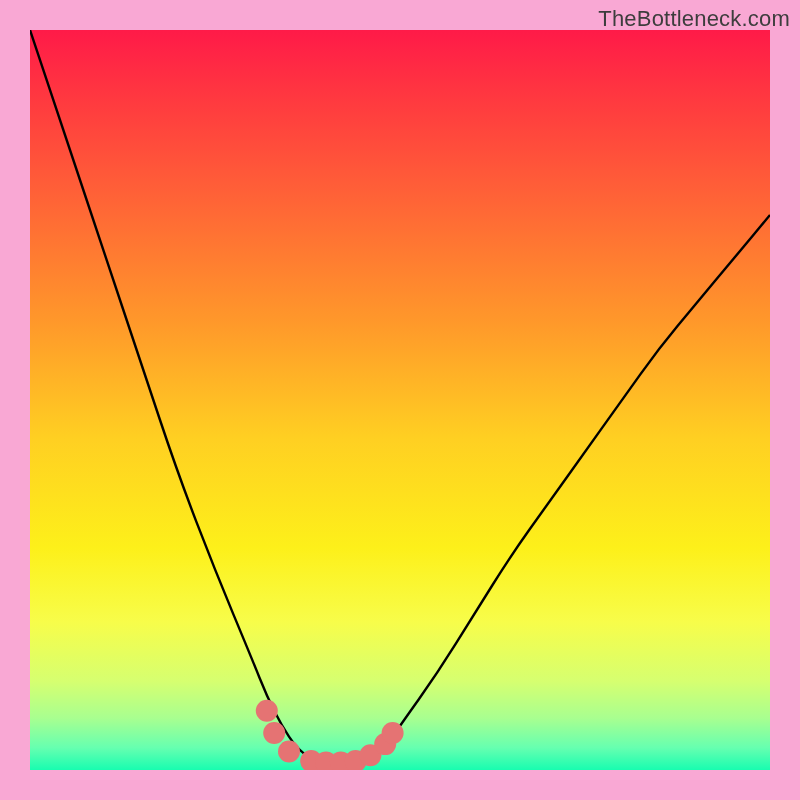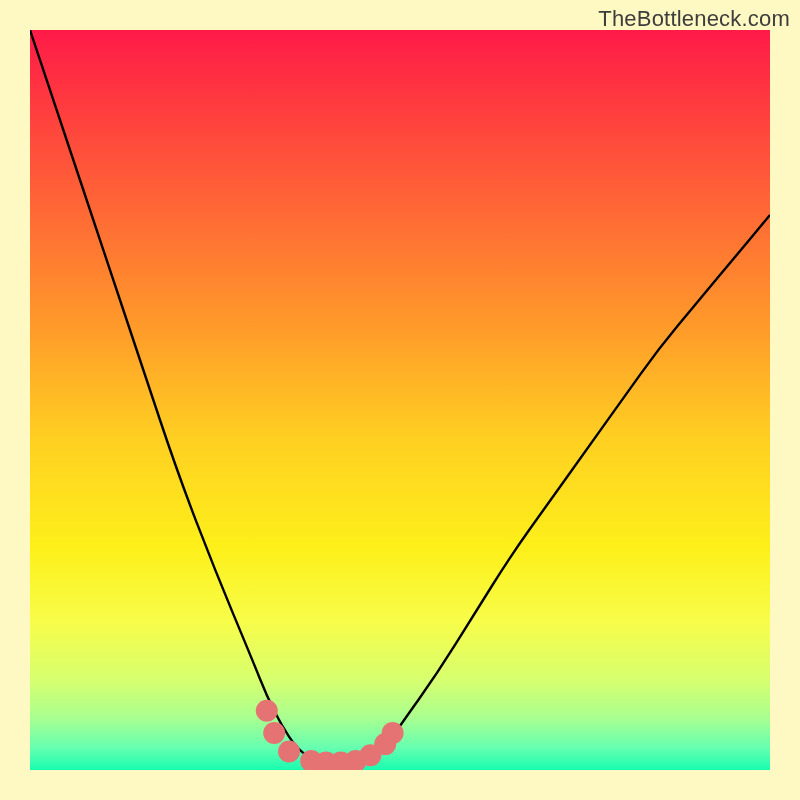--- a/index.html
+++ b/index.html
@@ -9,21 +9,21 @@
     height: 800px;
     background: #000000;
     overflow: hidden;
   }
   .frame {
     position: absolute;
     left: 0;
     top: 0;
     width: 800px;
     height: 800px;
-    background: #fef9c3;
+    background: #f9a8d4;
   }
   .plot {
     position: absolute;
     left: 30px;
     top: 30px;
     width: 740px;
     height: 740px;
     overflow: hidden;
   }
   .gradient {

